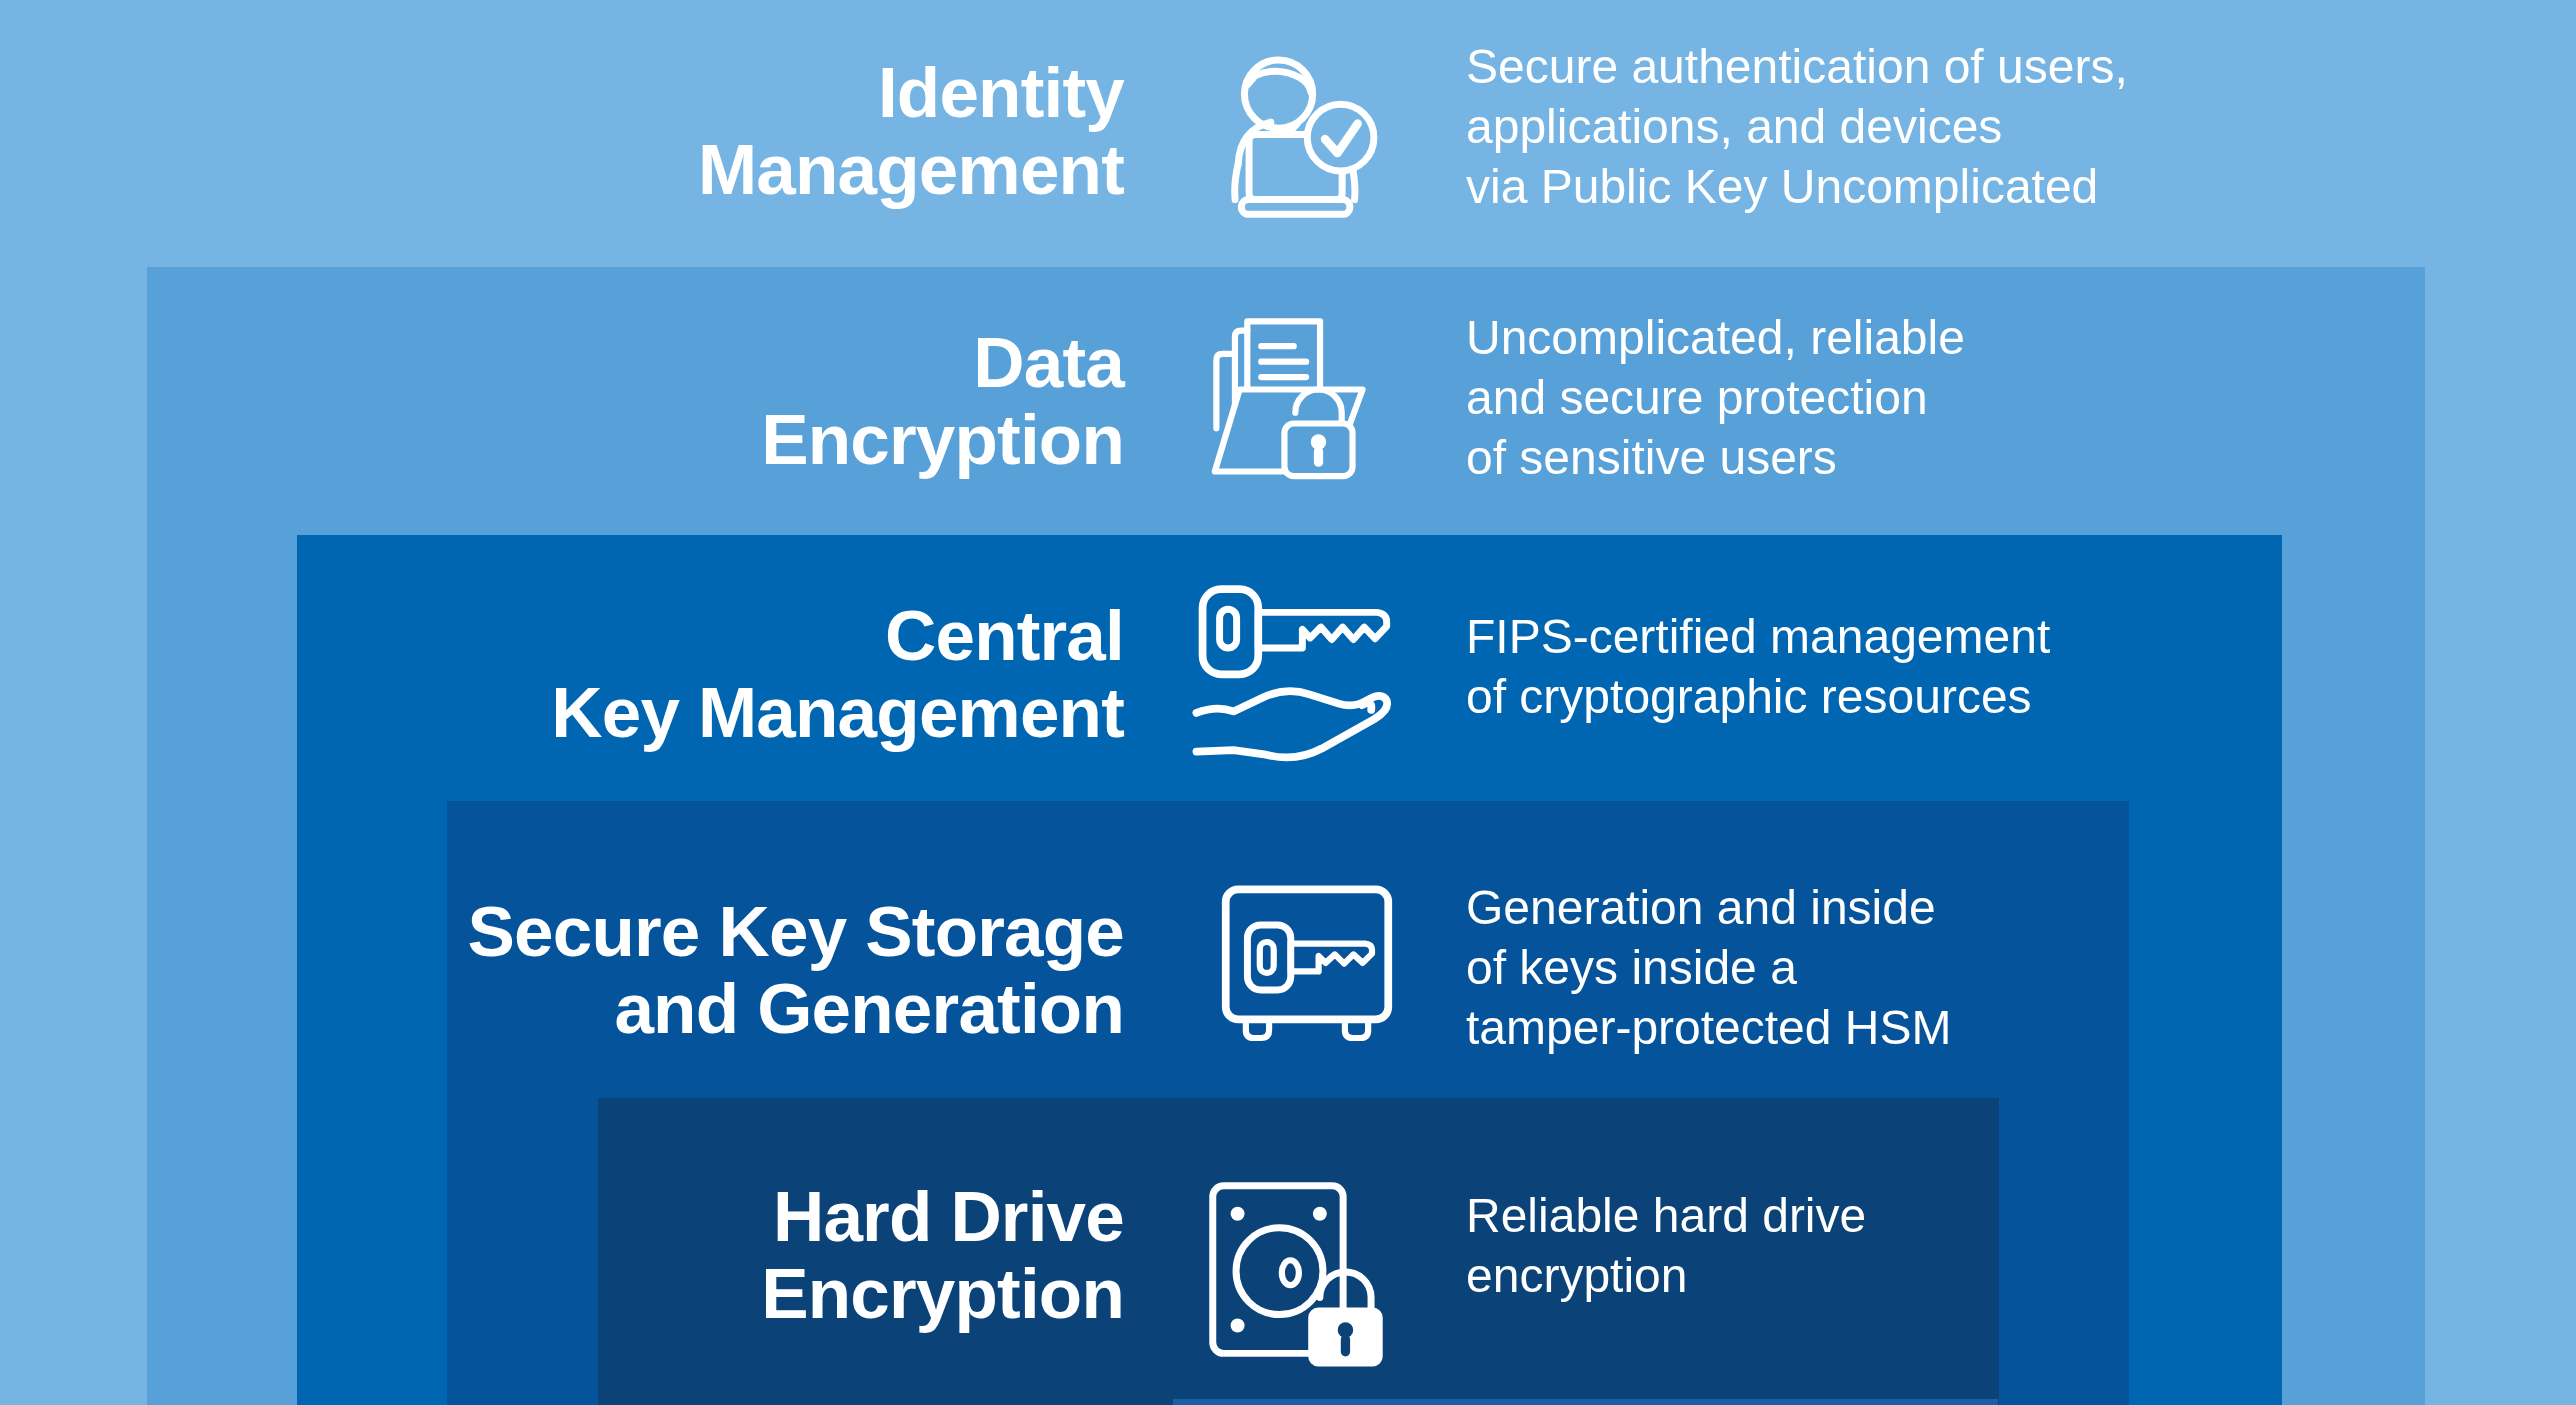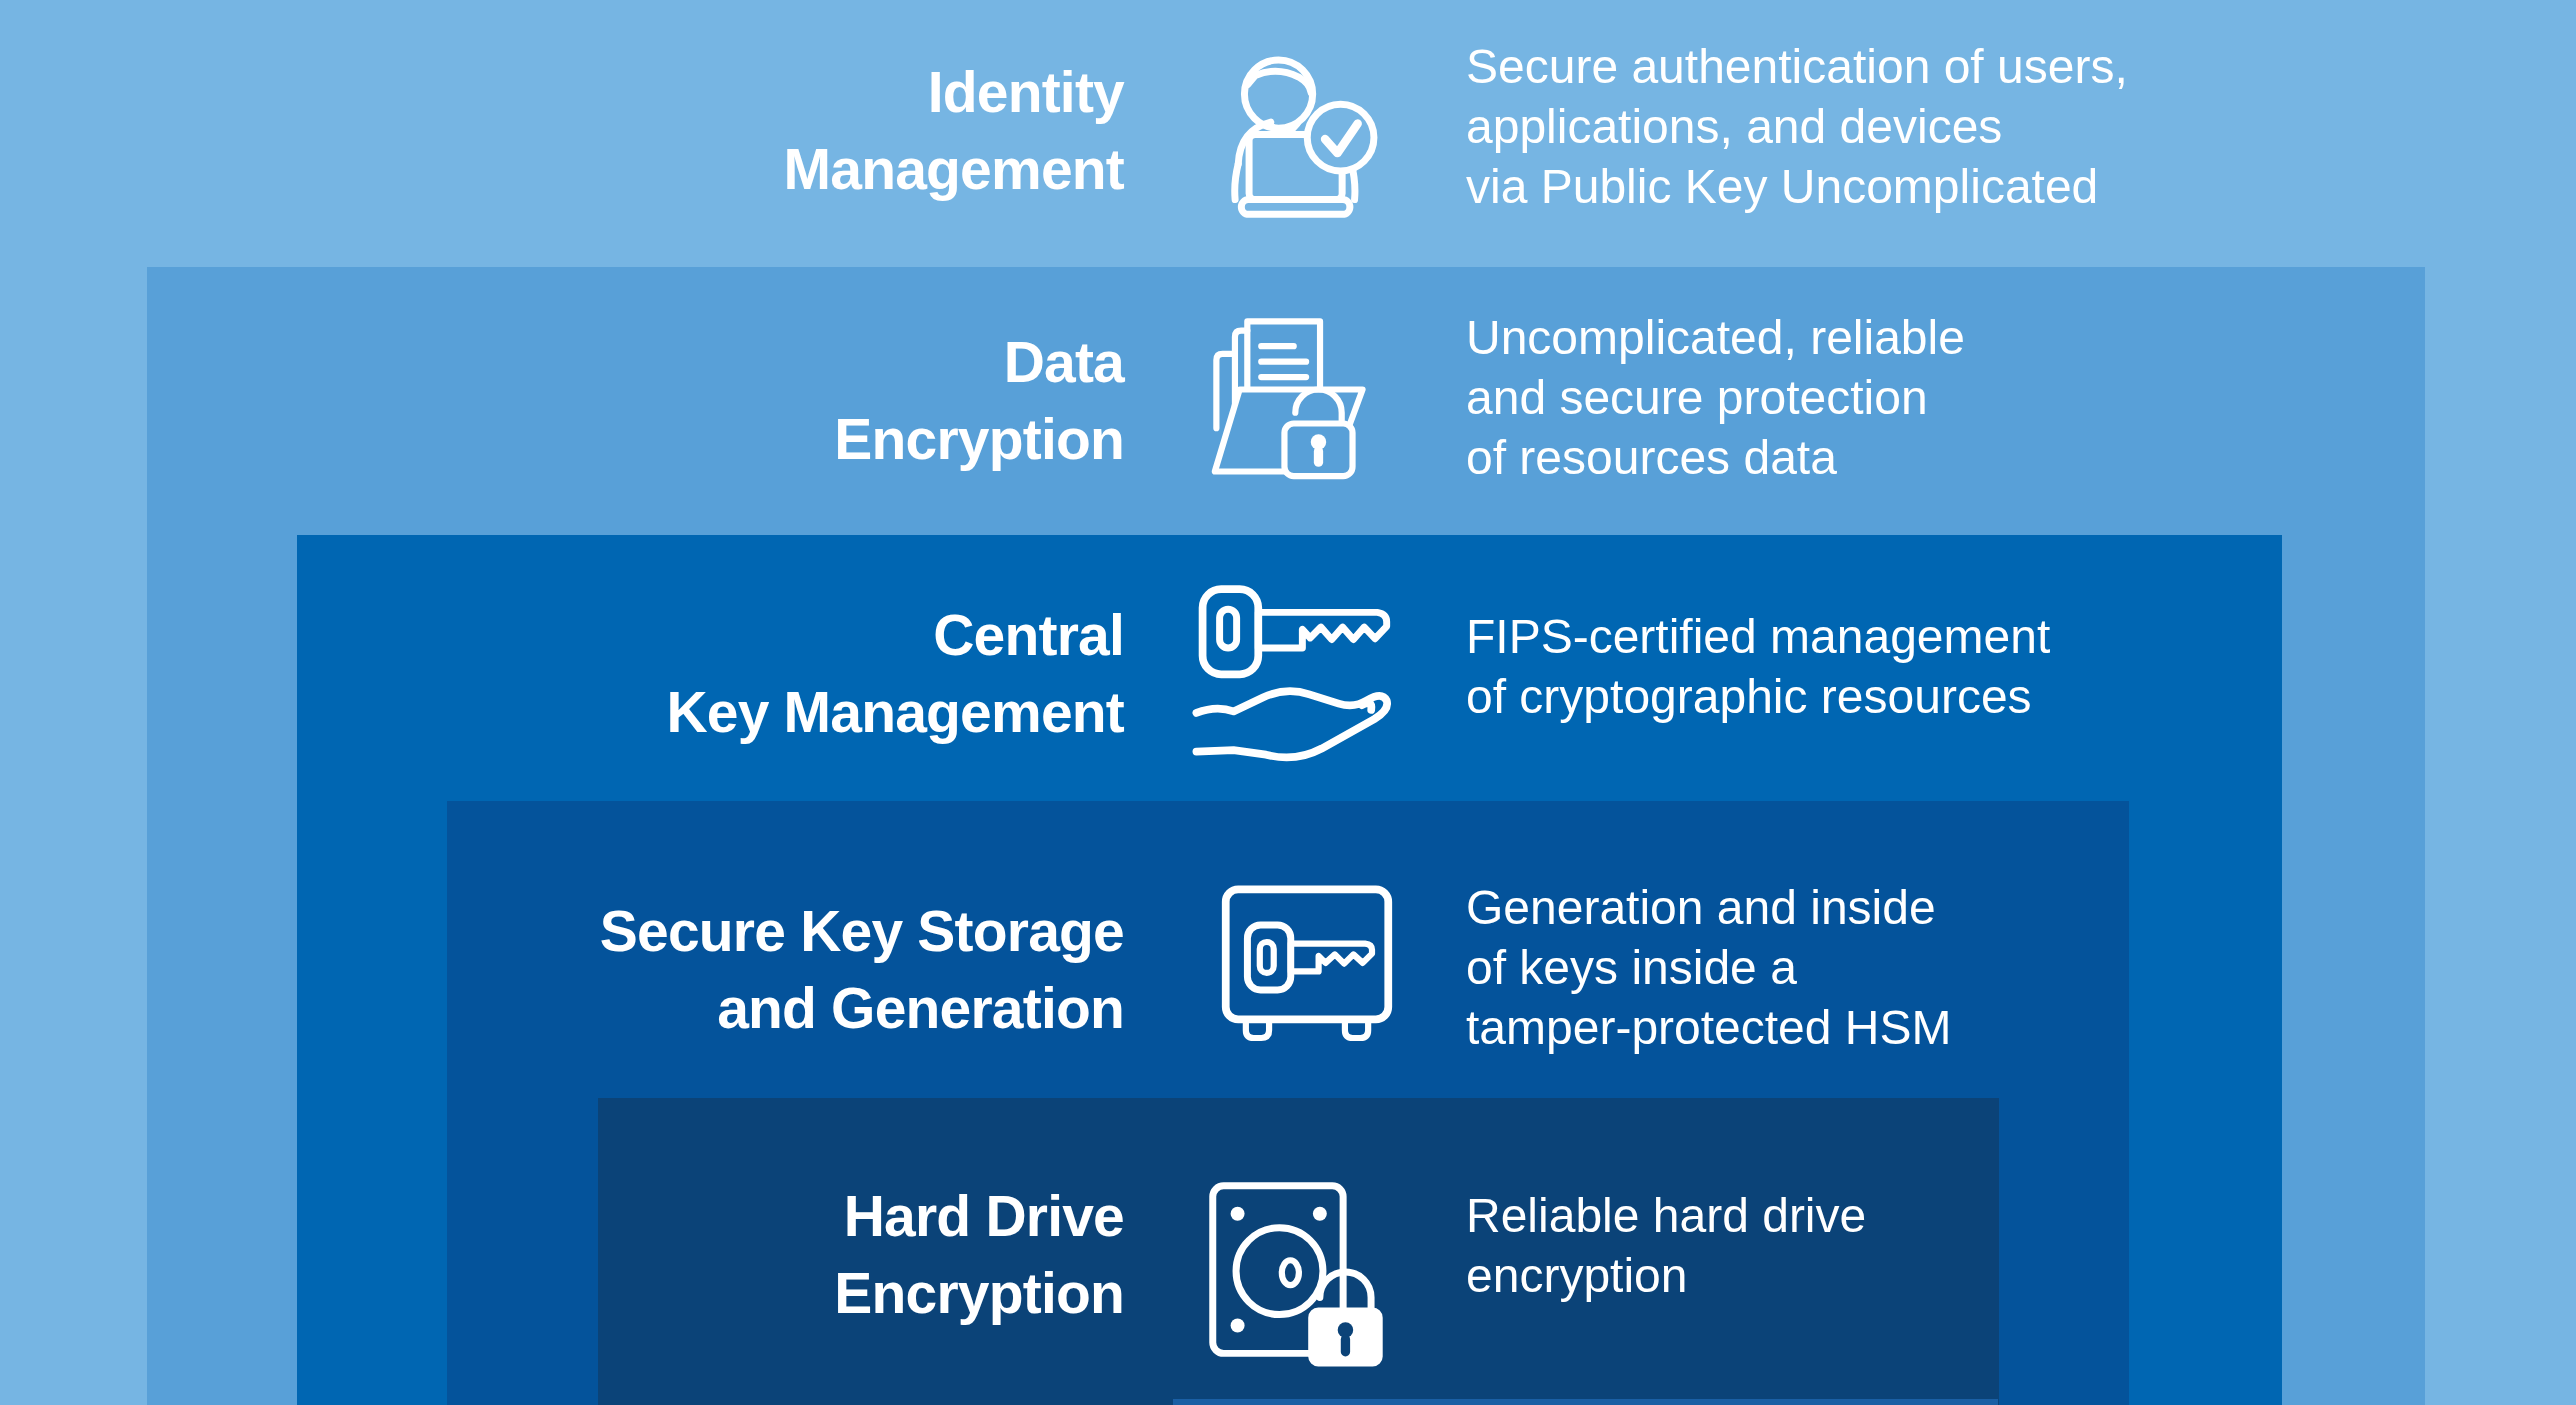--- a/index.html
+++ b/index.html
@@ -13,21 +13,21 @@
   }
   .band{position:absolute;}
   .band-2{left:147px;top:267px;width:2278px;height:1138px;background:#58A0D8;}
   .band-3{left:297px;top:535px;width:1985px;height:871px;background:#0066B2;}
   .band-4{left:447px;top:801px;width:1682px;height:605px;background:#04539B;}
   .band-5{left:598px;top:1098px;width:1401px;height:308px;background:#0B4378;}
   .peek{left:1173px;top:1399px;width:825px;height:7px;background:#1A5FA4;}
   .row{position:absolute;left:0;top:0;width:100%;height:0;}
   .row-title{
     position:absolute;right:1452px;text-align:right;
-    font-size:57px;font-weight:bold;line-height:77px;letter-spacing:-0.8px;
+    font-size:71px;font-weight:bold;line-height:77px;letter-spacing:-0.8px;
     white-space:nowrap;
   }
   .row-desc{
     position:absolute;left:1466px;text-align:left;
     font-size:48px;font-weight:normal;line-height:60px;
     white-space:nowrap;
   }
   .row-icon{position:absolute;}
   .row-icon svg{display:block;}
 </style>
@@ -81,21 +81,21 @@
         <path d="M14,206 L46,100 L205,100 L166,206 Z" fill="#58A0D8"></path>
         <path d="M118,130 a30,30 0 0 1 60,0 v14"></path>
         <rect x="104" y="144" width="88" height="68" rx="12" fill="#58A0D8"></rect>
         <circle cx="148" cy="168" r="10" fill="#FFFFFF" stroke="none"></circle>
         <rect x="142" y="174" width="12" height="26" rx="6" fill="#FFFFFF" stroke="none"></rect>
       </svg>
     </div>
     <div class="row-desc" style="top:308px;">
       <div>Uncomplicated, reliable</div>
       <div>and secure protection</div>
-      <div>of resources data</div>
+      <div>of sensitive users</div>
     </div>
   </div>
 
   <div class="row">
     <div class="row-title" style="top:597px;">
       <div>Central</div>
       <div>Key Management</div>
     </div>
     <div class="row-icon" style="left:1187px;top:583px;">
       <svg width="240" height="198" viewBox="0 0 310 256" fill="none" stroke="#FFFFFF" stroke-width="10" stroke-linecap="round" stroke-linejoin="round">

